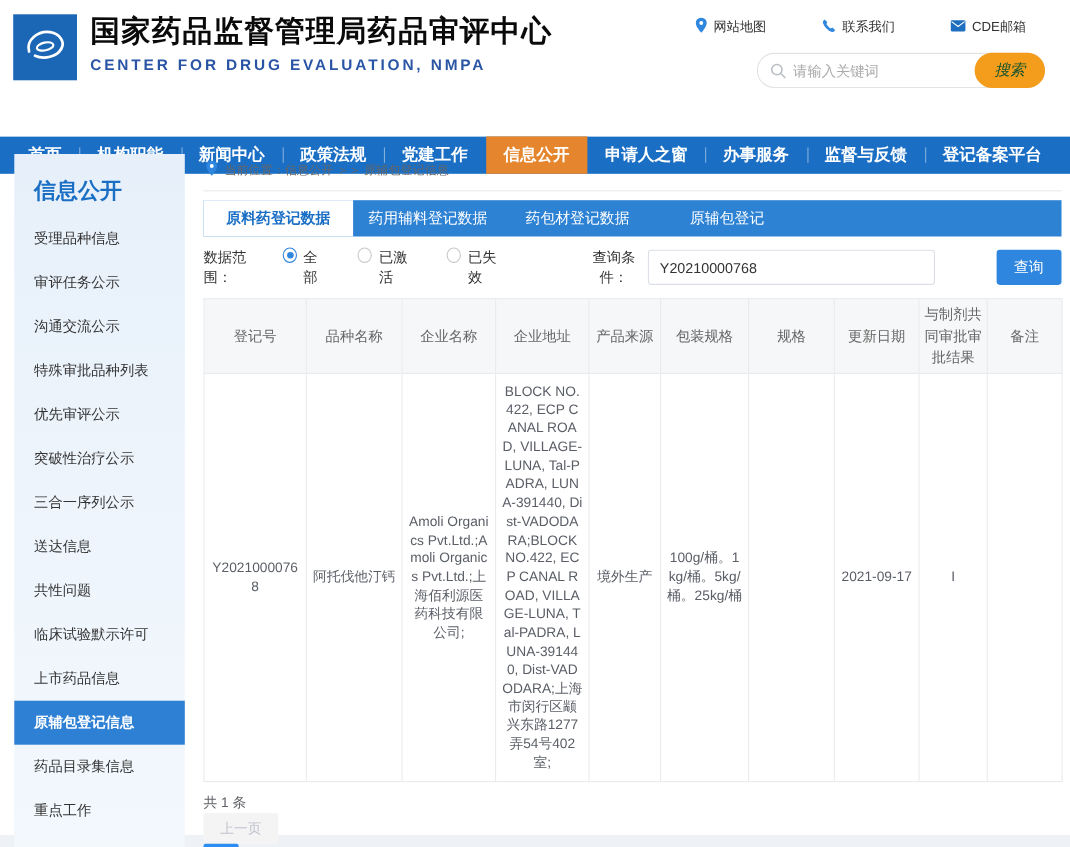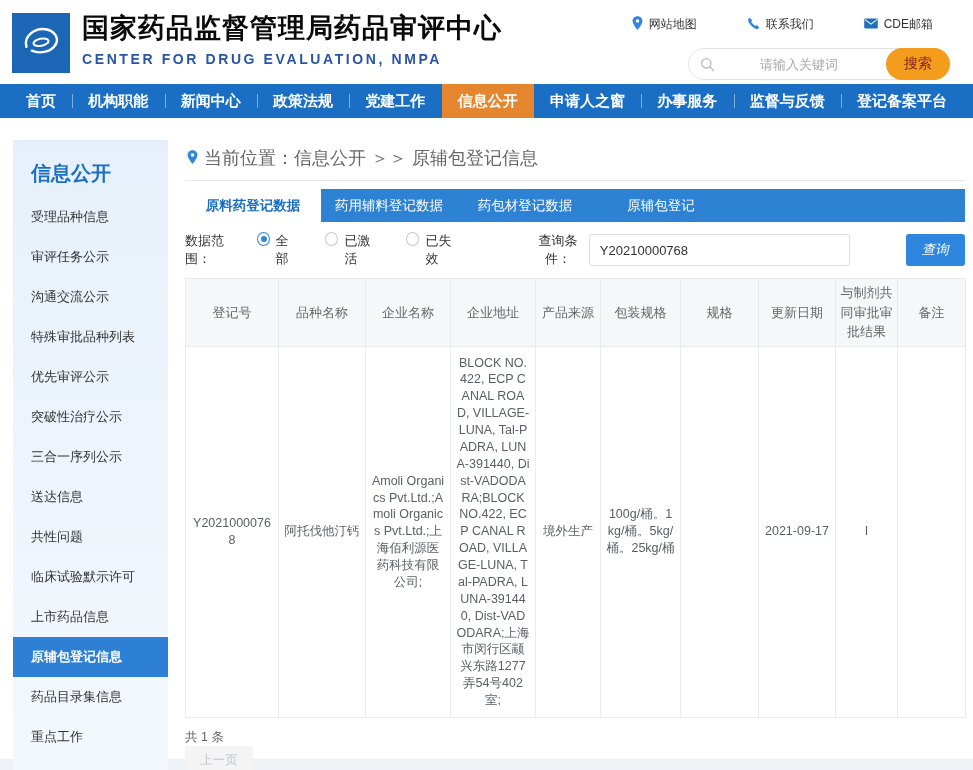--- a/index.html
+++ b/index.html
@@ -1,71 +1,71 @@
 <!DOCTYPE html>
 <html><head>
 <meta charset="utf-8">
 <style>
   html,body{margin:0;padding:0;width:973px;height:770px;overflow:hidden;
     font-family:"Liberation Sans","DejaVu Sans",sans-serif;background:#fff;position:relative;}
   .page{position:relative;width:973px;height:770px;background:#fff;}
 
   
-  .site-header{position:relative;height:84px;background:#fff;}
+  .site-header{position:relative;height:124px;background:#fff;}
   .logo{position:absolute;left:12px;top:13px;width:58px;height:60px;background:#1b67b6;
     display:flex;align-items:center;justify-content:center;}
   .title-block{position:absolute;left:82px;top:12px;}
   .site-title{margin:0;font-size:27px;font-weight:bold;color:#0a0a0a;letter-spacing:1px;line-height:1.2;}
   .site-subtitle{font-size:14px;color:#2a55a5;font-weight:bold;letter-spacing:2.6px;margin-top:7px;}
   .quick-links{position:absolute;right:40px;top:16px;display:flex;gap:50px;}
   .quick-link{display:flex;align-items:center;gap:6px;font-size:12px;color:#333;cursor:pointer;text-decoration:none;}
   .search-bar{position:absolute;right:23px;top:48px;width:262px;height:32px;border:1px solid #e3e3e3;
-    border-radius:17px;background:#fff;display:flex;align-items:center;box-sizing:border-box;gap:39px;}
+    border-radius:17px;background:#fff;display:flex;align-items:center;box-sizing:border-box;}
   .search-bar .mag{margin-left:11px;display:flex;}
   .search-input{border:none;outline:none;flex:1;min-width:0;font-size:13px;color:#333;padding:0 6px;background:transparent;
     font-family:"Liberation Sans","DejaVu Sans",sans-serif;}
   .search-input::placeholder{color:#a9a9a9;}
-  .search-btn{width:64px;height:32px;border:none;border-radius:17px;background:#f49d1c;color:#7f1d1d;
-    font-size:14px;cursor:pointer;margin-right:-1px;font-family:inherit;}
+  .search-btn{width:64px;height:32px;border:none;border-radius:17px;background:#f49d1c;color:#14532d;
+    font-size:14px;cursor:pointer;margin-right:-1px;font-family:inherit;font-style:italic;}
 
   
   .main-nav{height:34px;background:#1a6ec4;display:flex;justify-content:space-between;padding:0 10px;}
   .nav-item{position:relative;line-height:34px;padding:0 16px;color:#fff;font-size:15px;font-weight:bold;
     white-space:nowrap;cursor:pointer;}
   .nav-item + .nav-item::before{content:"";position:absolute;left:0;top:10px;height:14px;width:1px;background:rgba(255,255,255,.45);}
   .nav-item.active{background:#e5862e;}
   .nav-item.active::before,.nav-item.active + .nav-item::before{display:none;}
 
   
   .sidebar{position:absolute;left:13px;top:140px;width:155px;bottom:0;
     background:linear-gradient(180deg,#e7f0fa,#f3f8fd);z-index:2;}
   .sb-title{color:#1a6fc5;font-size:20px;font-weight:bold;padding:20px 0 10px 18px;}
   .sb-item{font-size:13px;color:#333;padding:11px 0 11px 18px;cursor:pointer;}
   .sb-item.active{background:#2e80d4;color:#fff;font-weight:bold;}
 
   
   .content{position:absolute;left:185px;top:138px;width:780px;z-index:1;}
-  .breadcrumb{display:flex;align-items:center;gap:6px;font-size:18px;color:#666;
+  .breadcrumb{display:flex;align-items:center;gap:6px;font-size:11px;color:#666;
     padding:8px 0 10px 2px;border-bottom:1px solid #e8e8e8;}
   .tabs{display:flex;background:#2d82d4;height:33px;margin-top:8px;}
   .tab{line-height:33px;padding:0 14px;min-width:108px;text-align:center;color:#fff;font-size:13.5px;cursor:pointer;}
   .tab.active{background:#fff;color:#1a6fc5;font-weight:bold;}
 
   .filter-row{display:flex;align-items:center;margin-top:12px;font-size:13px;color:#333;height:32px;}
   .radio-group{display:flex;align-items:center;gap:26px;margin-left:10px;}
   .radio-opt{display:flex;cursor:pointer;}
   .radio{width:14px;height:14px;border:1px solid #c8c8c8;border-radius:50%;display:inline-block;
     position:relative;margin-right:6px;background:#fff;box-sizing:border-box;}
   .radio.checked{border-color:#2e86de;}
   .radio.checked::after{content:"";position:absolute;left:3px;top:3px;width:6px;height:6px;border-radius:50%;background:#2e86de;}
   .query-label{margin-left:66px;text-align:center;}
   .query-input{width:252px;height:30px;border:1px solid #dcdfe6;border-radius:3px;padding:0 10px;
     font-size:13px;color:#333;outline:none;font-family:inherit;}
   .query-btn{width:62px;height:32px;background:#2f86de;color:#fff;border:none;border-radius:3px;
-    font-size:13.5px;cursor:pointer;margin-left:56px;font-family:inherit;font-style:italic;}
+    font-size:13.5px;cursor:pointer;margin-left:56px;font-family:inherit;}
 
   table.results{width:780px;border-collapse:collapse;table-layout:fixed;margin-top:12px;}
   table.results th{background:#f6f7f8;border:1px solid #e9ebee;font-weight:normal;color:#666;
     font-size:13px;height:54px;padding:4px 3px;line-height:1.5;}
   table.results td{border:1px solid #e9ebee;color:#5a5e66;font-size:12.5px;text-align:center;
     vertical-align:middle;padding:8px 5px;line-height:1.35;word-break:break-all;}
 
   .pagination{display:flex;align-items:flex-start;margin-top:11px;font-size:12.5px;color:#606266;flex-direction:column;}
   .pg-total{margin-right:12px;}
   .pg-btn{min-width:52px;height:28px;line-height:28px;text-align:center;background:#f4f4f5;color:#c0c4cc;

